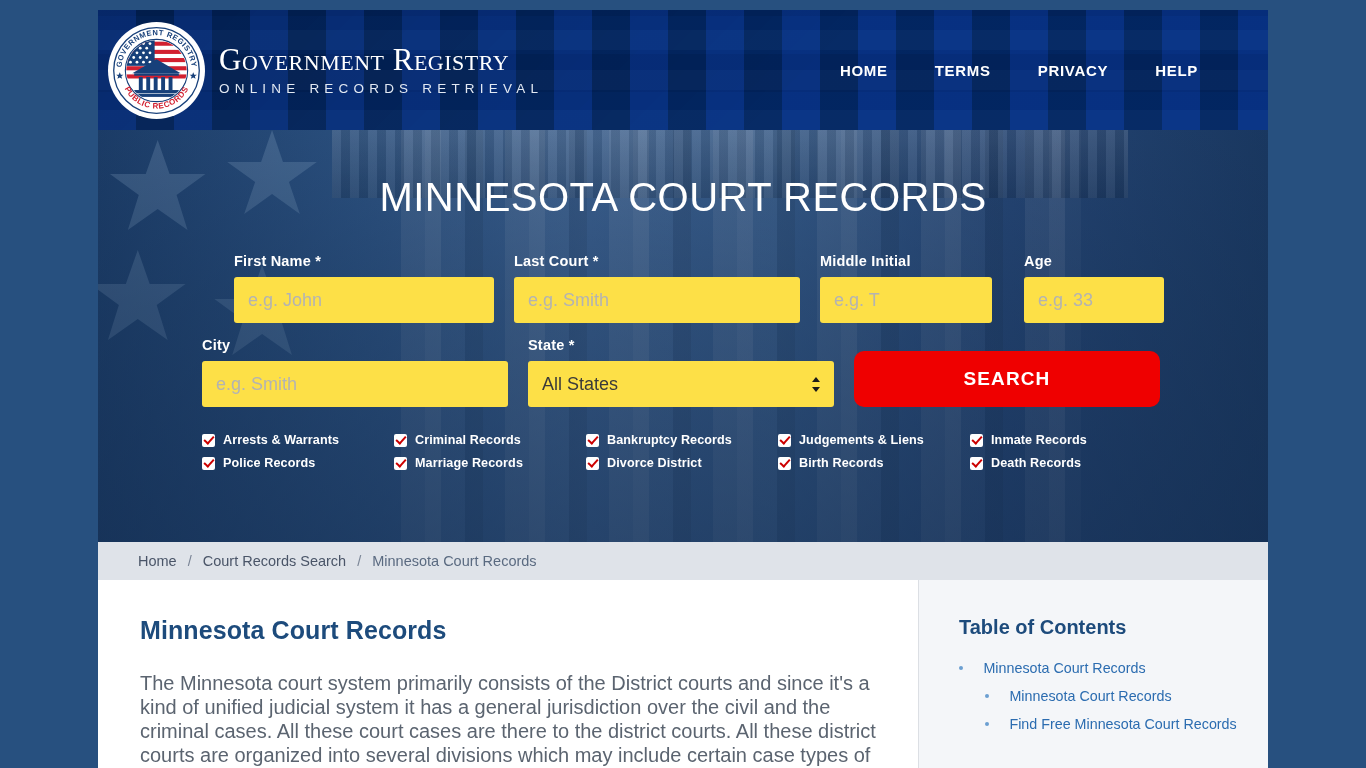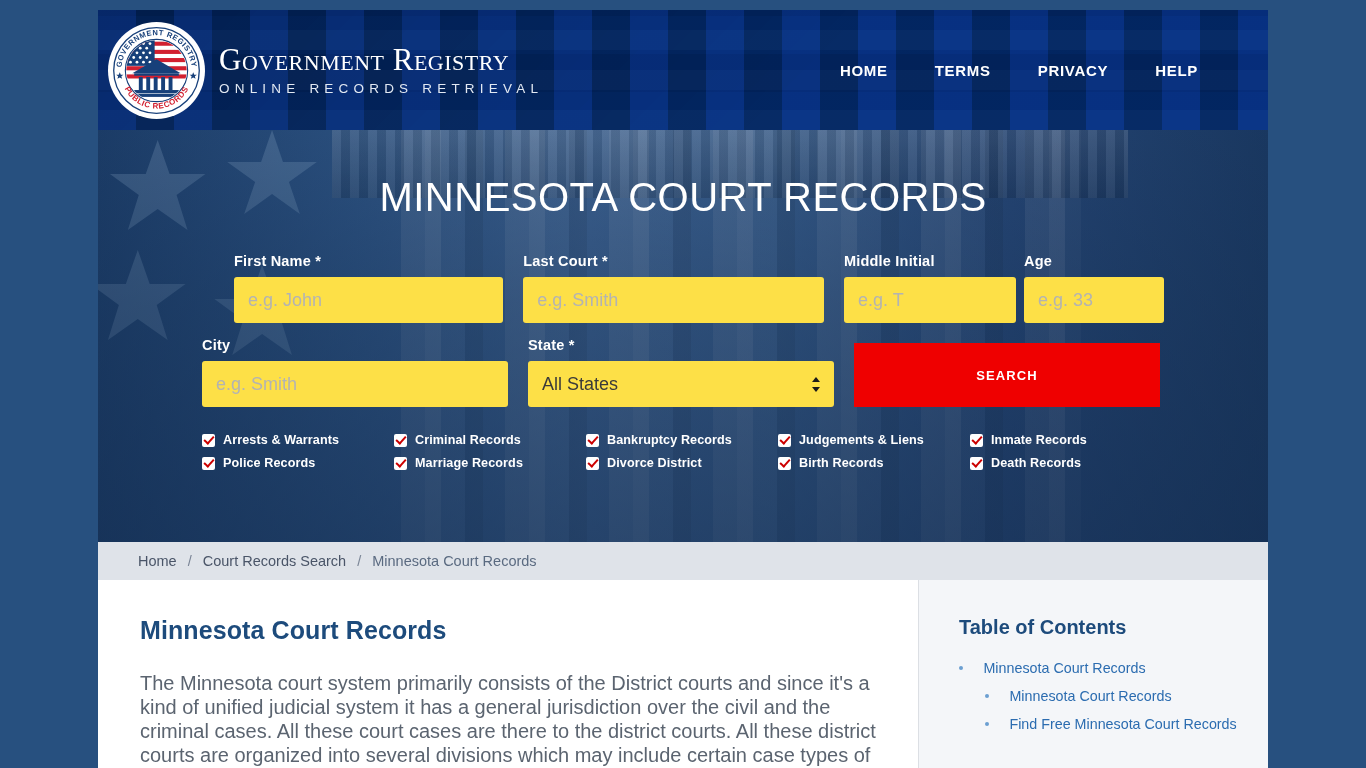--- a/index.html
+++ b/index.html
@@ -201,21 +201,21 @@
     font-family: "Liberation Sans", sans-serif;
     color: #3a3a3a;
     padding: 0 14px;
     outline: none;
   }
   .field input::placeholder { color: #b3b3b3; }
 
   .f-first  { width: 306px; padding-left: 32px; }
   .f-last   { width: 306px; margin-left: 20px; }
   .f-middle { width: 172px; margin-left: 20px; }
-  .f-age    { width: 140px; margin-left: 8px; justify-content: space-between; }
+  .f-age    { width: 140px; margin-left: 32px; justify-content: space-between; }
   .f-city   { width: 306px; }
   .f-state  { width: 306px; margin-left: 20px; }
 
   .select-wrap { position: relative; }
   .select-wrap select {
     width: 100%;
     -webkit-appearance: none;
     appearance: none;
     padding-right: 34px;
   }
@@ -233,27 +233,27 @@
     display: block;
     width: 0; height: 0;
     border-left: 4.5px solid transparent;
     border-right: 4.5px solid transparent;
   }
   .select-arrows i.up   { border-bottom: 5.5px solid #1a1a1a; }
   .select-arrows i.down { border-top: 5.5px solid #1a1a1a; }
 
   .search-btn {
     width: 306px;
-    height: 64px;
+    height: 56px;
     margin-left: 20px;
     background: #ef0000;
     border: none;
-    border-radius: 0;
+    border-radius: 10px;
     color: #ffffff;
-    font-size: 13px;
+    font-size: 19px;
     font-weight: bold;
     letter-spacing: 1.1px;
     font-family: "Liberation Sans", sans-serif;
     cursor: pointer;
   }
 
   
   .checkbox-grid {
     margin-top: 26px;
     display: grid;

